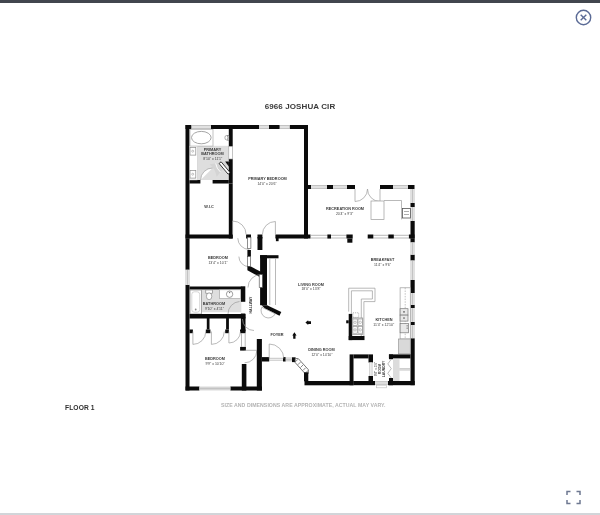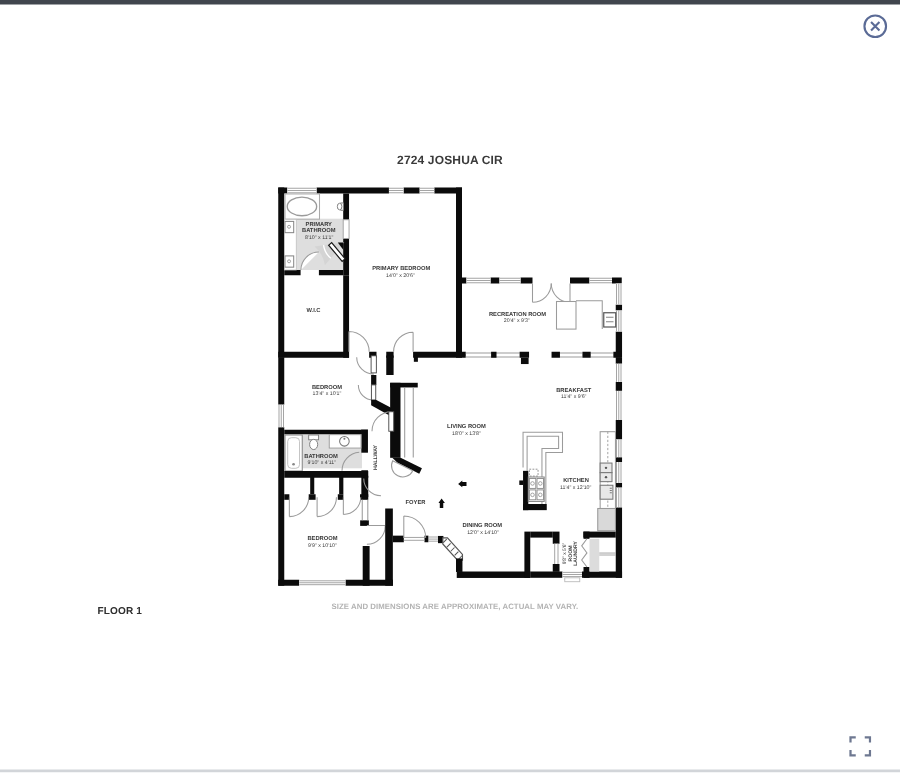--- a/index.html
+++ b/index.html
@@ -15,21 +15,21 @@
 
 <div class="topbar"></div>
 
 <div class="bottombar"></div>
 
 <svg style="position:absolute;left:575px;top:9px" width="17" height="17" viewBox="0 0 17 17">
   <circle cx="8.5" cy="8.5" r="7.2" fill="none" stroke="#5b6b96" stroke-width="1.4"></circle>
   <path d="M5.7,5.7 L11.3,11.3 M11.3,5.7 L5.7,11.3" stroke="#5b6b96" stroke-width="1.4" fill="none"></path>
 </svg>
 
-<div class="title">2724 JOSHUA CIR</div>
+<div class="title">6966 JOSHUA CIR</div>
 
 <div class="floor1">FLOOR 1</div>
 
 <div class="disclaimer">SIZE AND DIMENSIONS ARE APPROXIMATE, ACTUAL MAY VARY.</div>
 
 <svg style="position:absolute;left:566px;top:490px" width="15" height="15" viewBox="0 0 15 15">
   <path d="M1,5 V1.5 H4.5 M10.5,1.5 H14 V5 M14,10 V13.5 H10.5 M4.5,13.5 H1 V10" fill="none" stroke="#6e7891" stroke-width="1.5"></path>
 </svg>
 
 <svg id="plan" style="position:absolute;left:0;top:0" width="600" height="515" viewBox="0 0 600 515">

